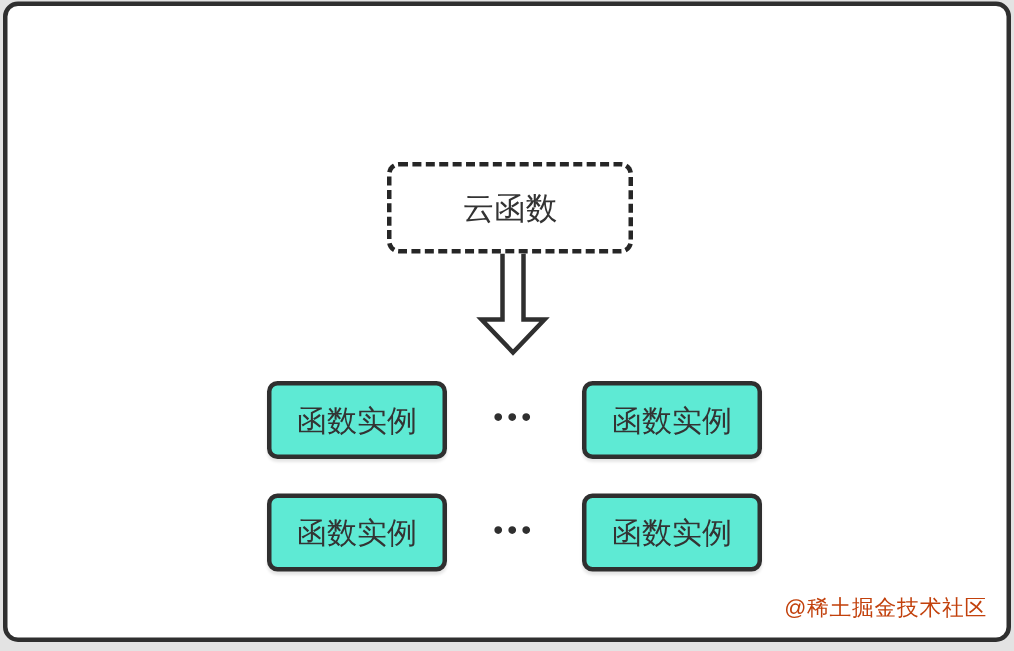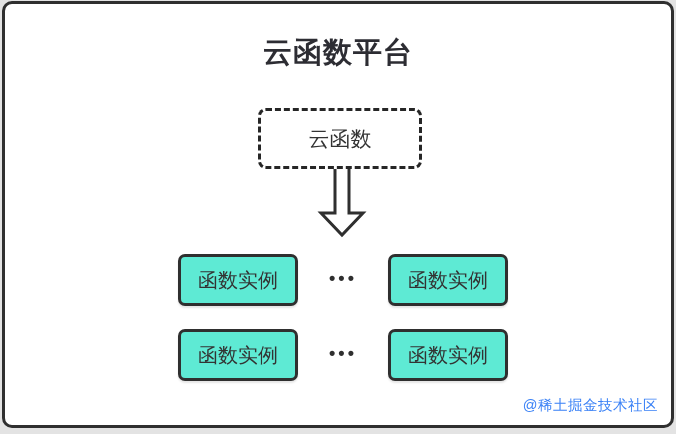--- a/index.html
+++ b/index.html
@@ -83,31 +83,30 @@
     letter-spacing: 3px;
     color: #2f2f2f;
   }
   .dots-row1 { top: 264px; }
   .dots-row2 { top: 339px; }
   .watermark {
     position: absolute;
     right: 13px;
     bottom: 10px;
     font-size: 14.5px;
-    color: #3b82f6;
+    color: #c2410c;
     letter-spacing: 0.5px;
     margin-top: 21px;
   }
 </style>
 </head>
 <body>
 
 <div class="card">
 
-  <div class="title">云函数平台</div>
 
   <div class="dashed-box">
     <span>云函数</span>
   </div>
 
   <svg class="arrow-svg" width="50" height="70" viewBox="0 0 50 70">
     <path d="M18,0 L18,44 L4,44 L25,66 L46,44 L32,44 L32,0" fill="#ffffff" stroke="#2f2f2f" stroke-width="3" stroke-linejoin="miter"></path>
   </svg>
 
   <div class="inst-box row1 col-left">

